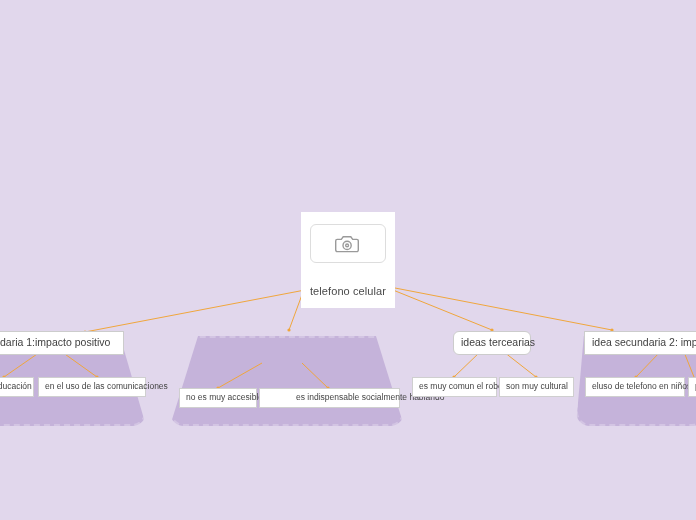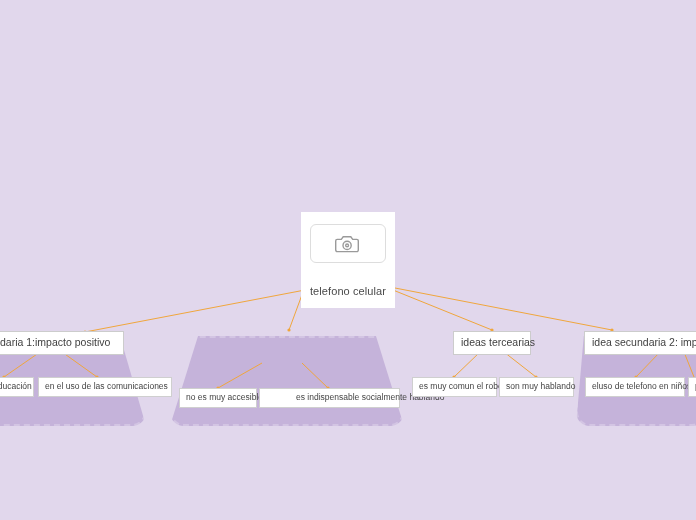--- a/index.html
+++ b/index.html
@@ -148,26 +148,26 @@
         <path d="M2.2 6.4h4.1l1.9-2.6h7.6l1.9 2.6h4.1a1.5 1.5 0 0 1 1.5 1.5v9.2a1.5 1.5 0 0 1-1.5 1.5H2.2a1.5 1.5 0 0 1-1.5-1.5V7.9a1.5 1.5 0 0 1 1.5-1.5z"></path>
         <circle cx="12.1" cy="12.4" r="4.1"></circle>
         <circle cx="12.1" cy="12.4" r="1.4"></circle>
       </svg>
     </div>
     <div class="root-label">telefono celular</div>
   </div>
 
   <div class="branch-node" style="left:-36px; top:331px; width:160px;">secundaria 1:impacto positivo</div>
   <div class="leaf-node" style="left:-14px; top:377px; width:48px;">educación</div>
-  <div class="leaf-node" style="left:38px; top:377px; width:134px;">en el uso de las comunicaciones</div>
+  <div class="leaf-node" style="left:38px; top:377px; width:108px;">en el uso de las comunicaciones</div>
 
   <div class="leaf-node" style="left:179px; top:388px; width:78px;">no es muy accesible</div>
   <div class="leaf-node" style="left:259px; top:388px; width:141px;padding-left:36px;">es indispensable socialmente hablando</div>
 
-  <div class="branch-node" style="left:453px; top:331px; width:78px;">ideas tercearias</div>
+  <div class="branch-node" style="left:453px; top:331px; width:78px;border-radius:6px;">ideas tercearias</div>
   <div class="leaf-node" style="left:412px; top:377px; width:85px;">es muy comun el robo</div>
-  <div class="leaf-node" style="left:499px; top:377px; width:75px;">son muy hablando</div>
+  <div class="leaf-node" style="left:499px; top:377px; width:75px;">son muy cultural</div>
 
   <div class="branch-node" style="left:584px; top:331px; width:124px; overflow:hidden;">idea secundaria 2: impac</div>
   <div class="leaf-node" style="left:585px; top:377px; width:100px;">eluso de telefono en niños</div>
   <div class="leaf-node" style="left:688px; top:377px; width:20px; overflow:hidden;">p</div>
 
 </div>
 
 </body></html>

